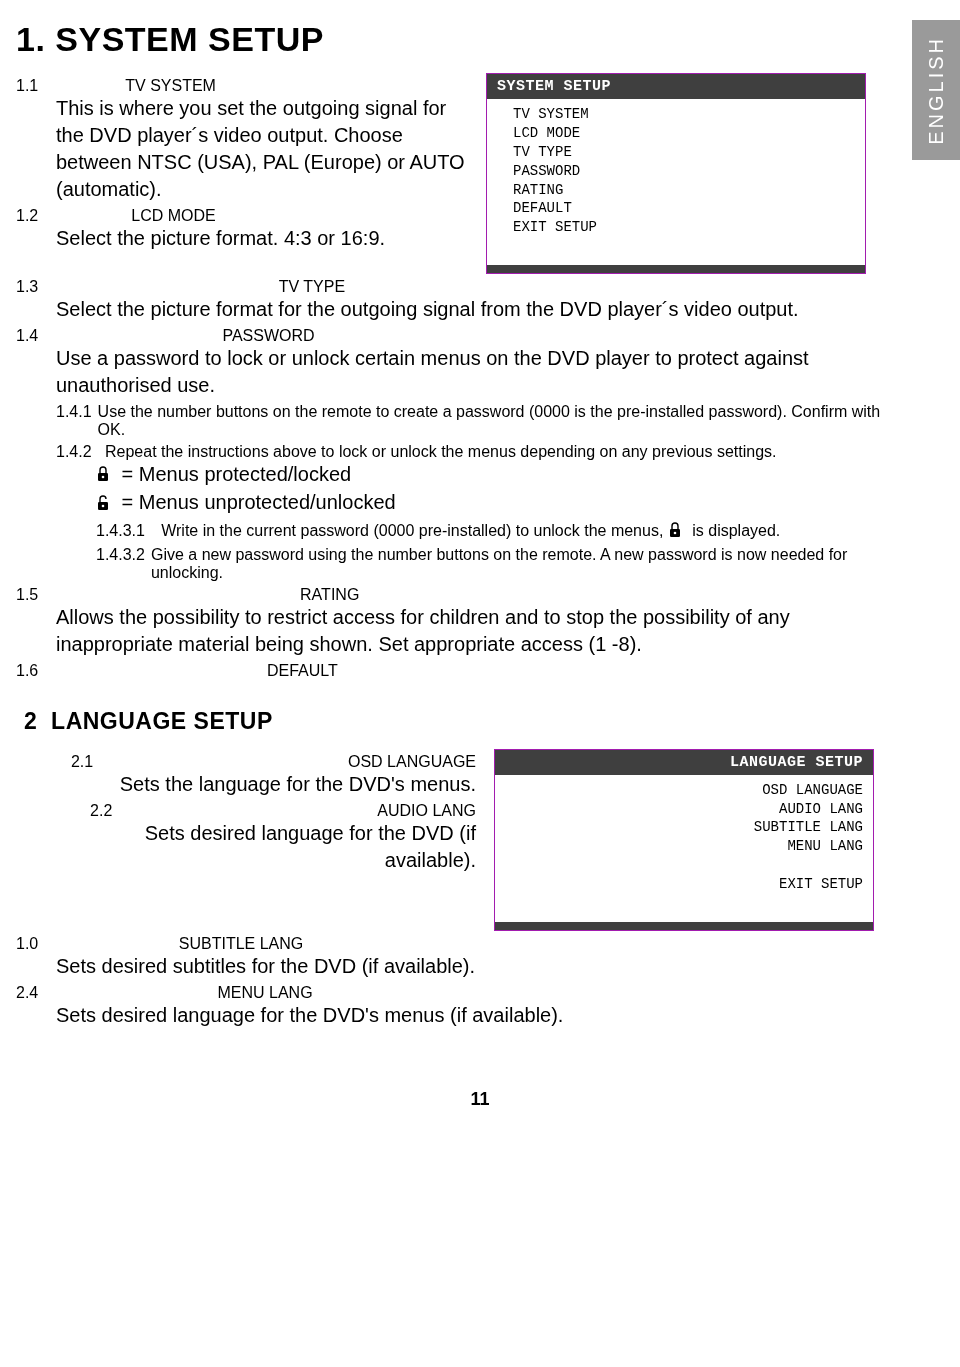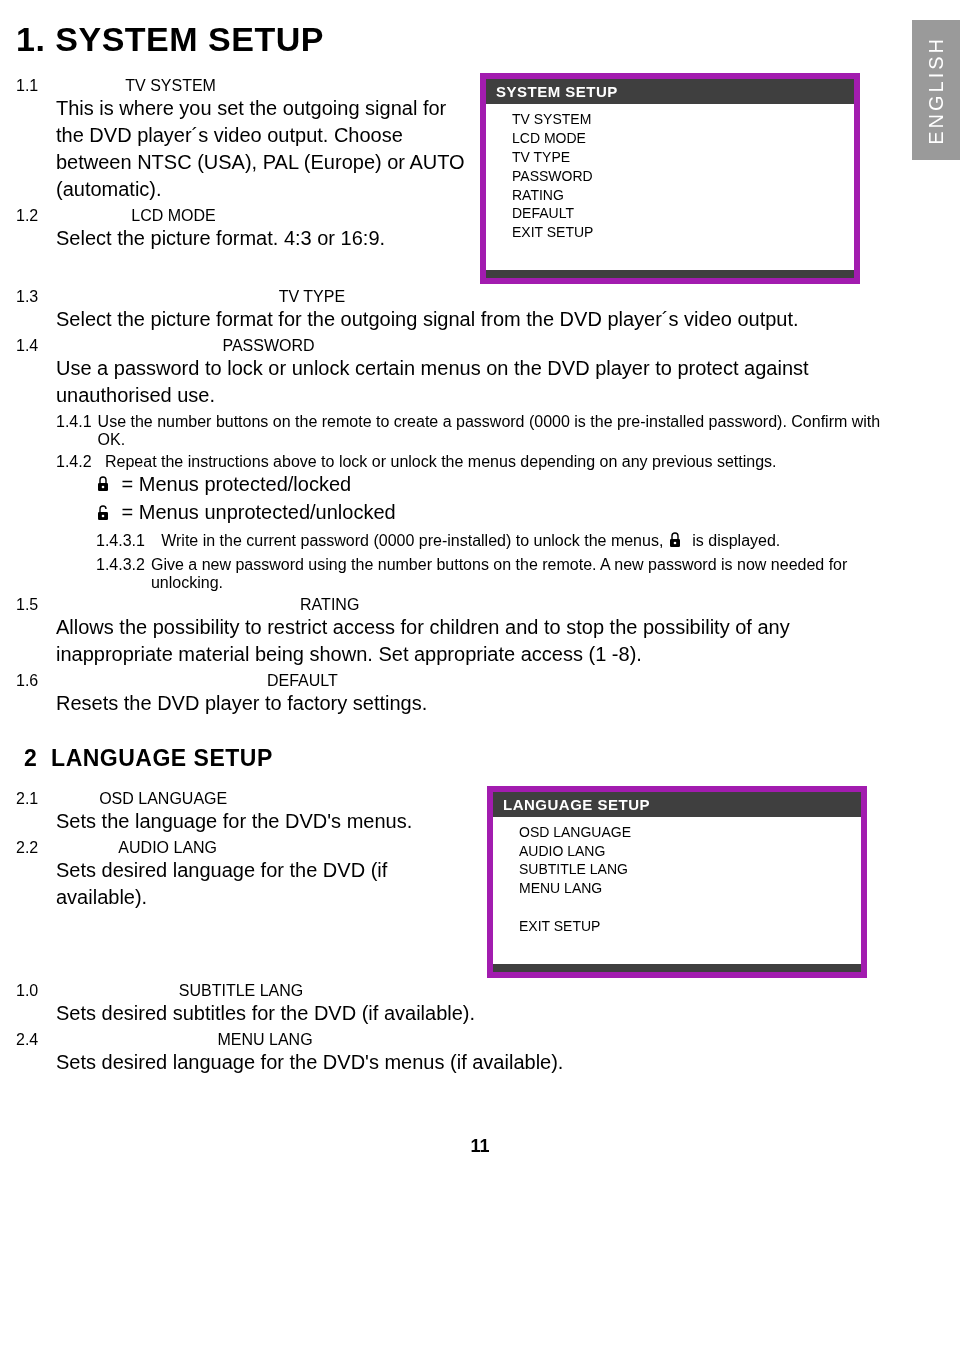--- a/index.html
+++ b/index.html
@@ -8,41 +8,41 @@
   .side-tab {
     position: absolute; top: 20px; right: 0; width: 48px; height: 140px;
     background: #9a9a9a; display: flex; align-items: center; justify-content: center;
   }
   .side-tab span {
     writing-mode: vertical-rl; transform: rotate(180deg); color: #fff;
     font-size: 20px; letter-spacing: 3px; font-weight: 400;
   }
   h1 { font-size: 34px; font-weight: 900; margin-bottom: 14px; letter-spacing: 0.5px; }
   h2 { font-size: 23px; font-weight: 900; margin: 28px 0 14px 8px; letter-spacing: 0.5px; }
-  .top-row { display: flex; gap: 4px; }
+  .top-row { display: flex; gap: 10px; }
   .left-col { flex: 1; max-width: 460px; }
-  .menu-box { width: 380px; border: 6px solid #a21caf; }
+  .menu-box { width: 380px; border: 1px solid #a21caf; font-family: Liberation Mono, monospace; }
   .menu-header {
     background: #3f3f3f; color: #fff; font-weight: 700; font-size: 15px;
     padding: 4px 10px; letter-spacing: 0.5px;
   }
   .menu-body { padding: 6px 10px 28px 26px; background: #fff; }
   .menu-body div { font-size: 14px; line-height: 1.35; font-weight: 400; color: #000; }
   .menu-footer { background: #3f3f3f; height: 8px; }
   p, .line { font-size: 20px; line-height: 1.35; }
   .item { margin-top: 4px; }
   .num { display: table-cell; white-space: nowrap; padding-right: 6px; vertical-align: top; }
   .txt { display: table-cell; vertical-align: top; }
   .row { display: table; width: 100%; }
   .indent1 { padding-left: 40px; }
   .indent2 { padding-left: 80px; }
   .lock-icon { display: inline-block; vertical-align: middle; margin-right: 6px; }
   .lock-icon svg { width: 14px; height: 16px; }
   .page-num { text-align: center; font-weight: 700; font-size: 18px; margin-top: 60px; }
-  .second-row { display: flex; gap: 11px; align-items: flex-start; }
+  .second-row { display: flex; gap: 18px; align-items: flex-start; text-align: right; }
   .second-left { flex: 1; max-width: 460px; }
   .full { max-width: 880px; }
 </style>
 </head>
 <body>
 
 <div class="page">
 
   <div class="side-tab">
     <span>ENGLISH</span>
@@ -145,21 +145,20 @@
     <div class="row item">
         <span class="num">1.5</span>
         <span class="txt">RATING</span>
       </div>
     <p class="indent1">Allows the possibility to restrict access for children and to stop the possibility of any inappropriate material being shown. Set appropriate access (1 -8).</p>
 
     <div class="row item">
         <span class="num">1.6</span>
         <span class="txt">DEFAULT</span>
       </div>
-    <p class="indent1">Resets the DVD player to factory settings.</p>
   </div>
 
   <h2>
     <span>2</span>&nbsp;&nbsp;<span>LANGUAGE SETUP</span>
   </h2>
 
   <div class="second-row">
     <div class="second-left">
       <div class="row item">
           <span class="num">2.1</span>

